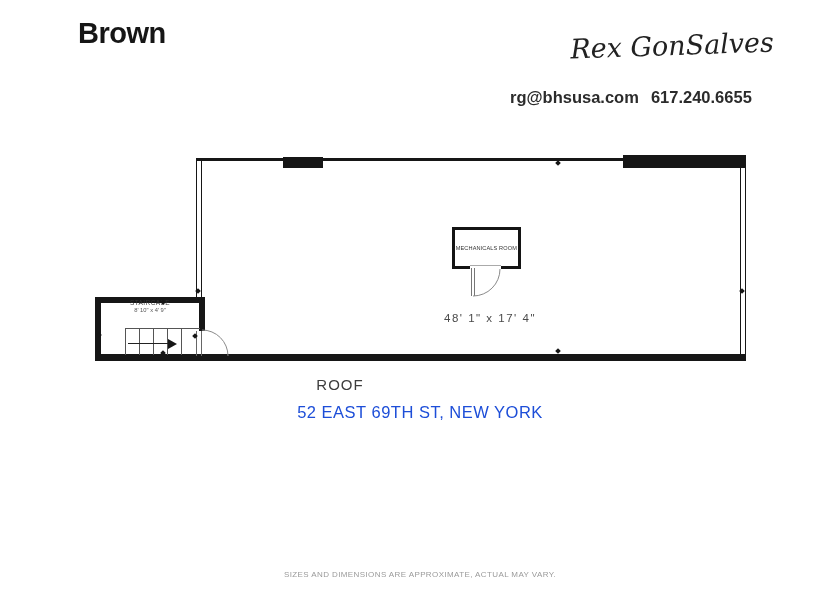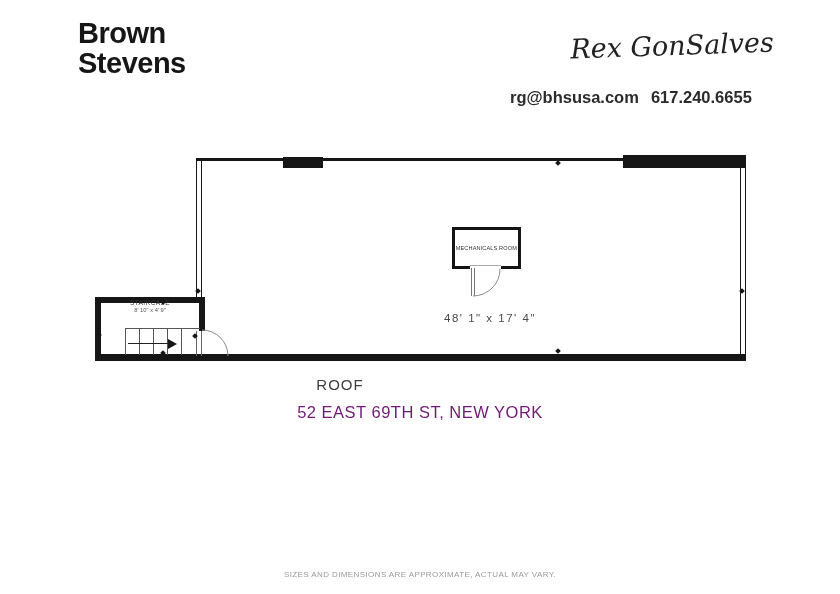--- a/index.html
+++ b/index.html
@@ -54,35 +54,34 @@
     position:absolute; left:168px; top:339px; width:0; height:0;
     border-left:9px solid #161616; border-top:5px solid transparent; border-bottom:5px solid transparent;
   }
   
   .roof-caption {
     position:absolute; left:0; top:376px; width:680px; text-align:center;
     font-size:15px; color:#3d3d3d; letter-spacing:1px;
   }
   .address-caption {
     position:absolute; left:0; top:403px; width:840px; text-align:center;
-    font-size:16.5px; color:#701a75; letter-spacing:0.5px;
+    font-size:16.5px; color:#1d4ed8; letter-spacing:0.5px;
   }
   .disclaimer {
     position:absolute; left:0; top:570px; width:840px; text-align:center;
     font-size:8px; color:#9a9a9a; letter-spacing:0.4px;
   }
 </style>
 </head>
 <body>
 
 <div class="canvas">
 
   <div class="logo">
     <div>Brown</div>
-    <div>Stevens</div>
   </div>
 
   <div class="signature">Rex GonSalves</div>
 
   <div class="contact">
     <span class="email">rg@bhsusa.com</span><span>617.240.6655</span>
   </div>
 
   <div class="wall" style="left:196px;top:158px;width:550px;height:2.5px;"></div>
   <div class="wall" style="left:283px;top:157px;width:40px;height:11px;"></div>

